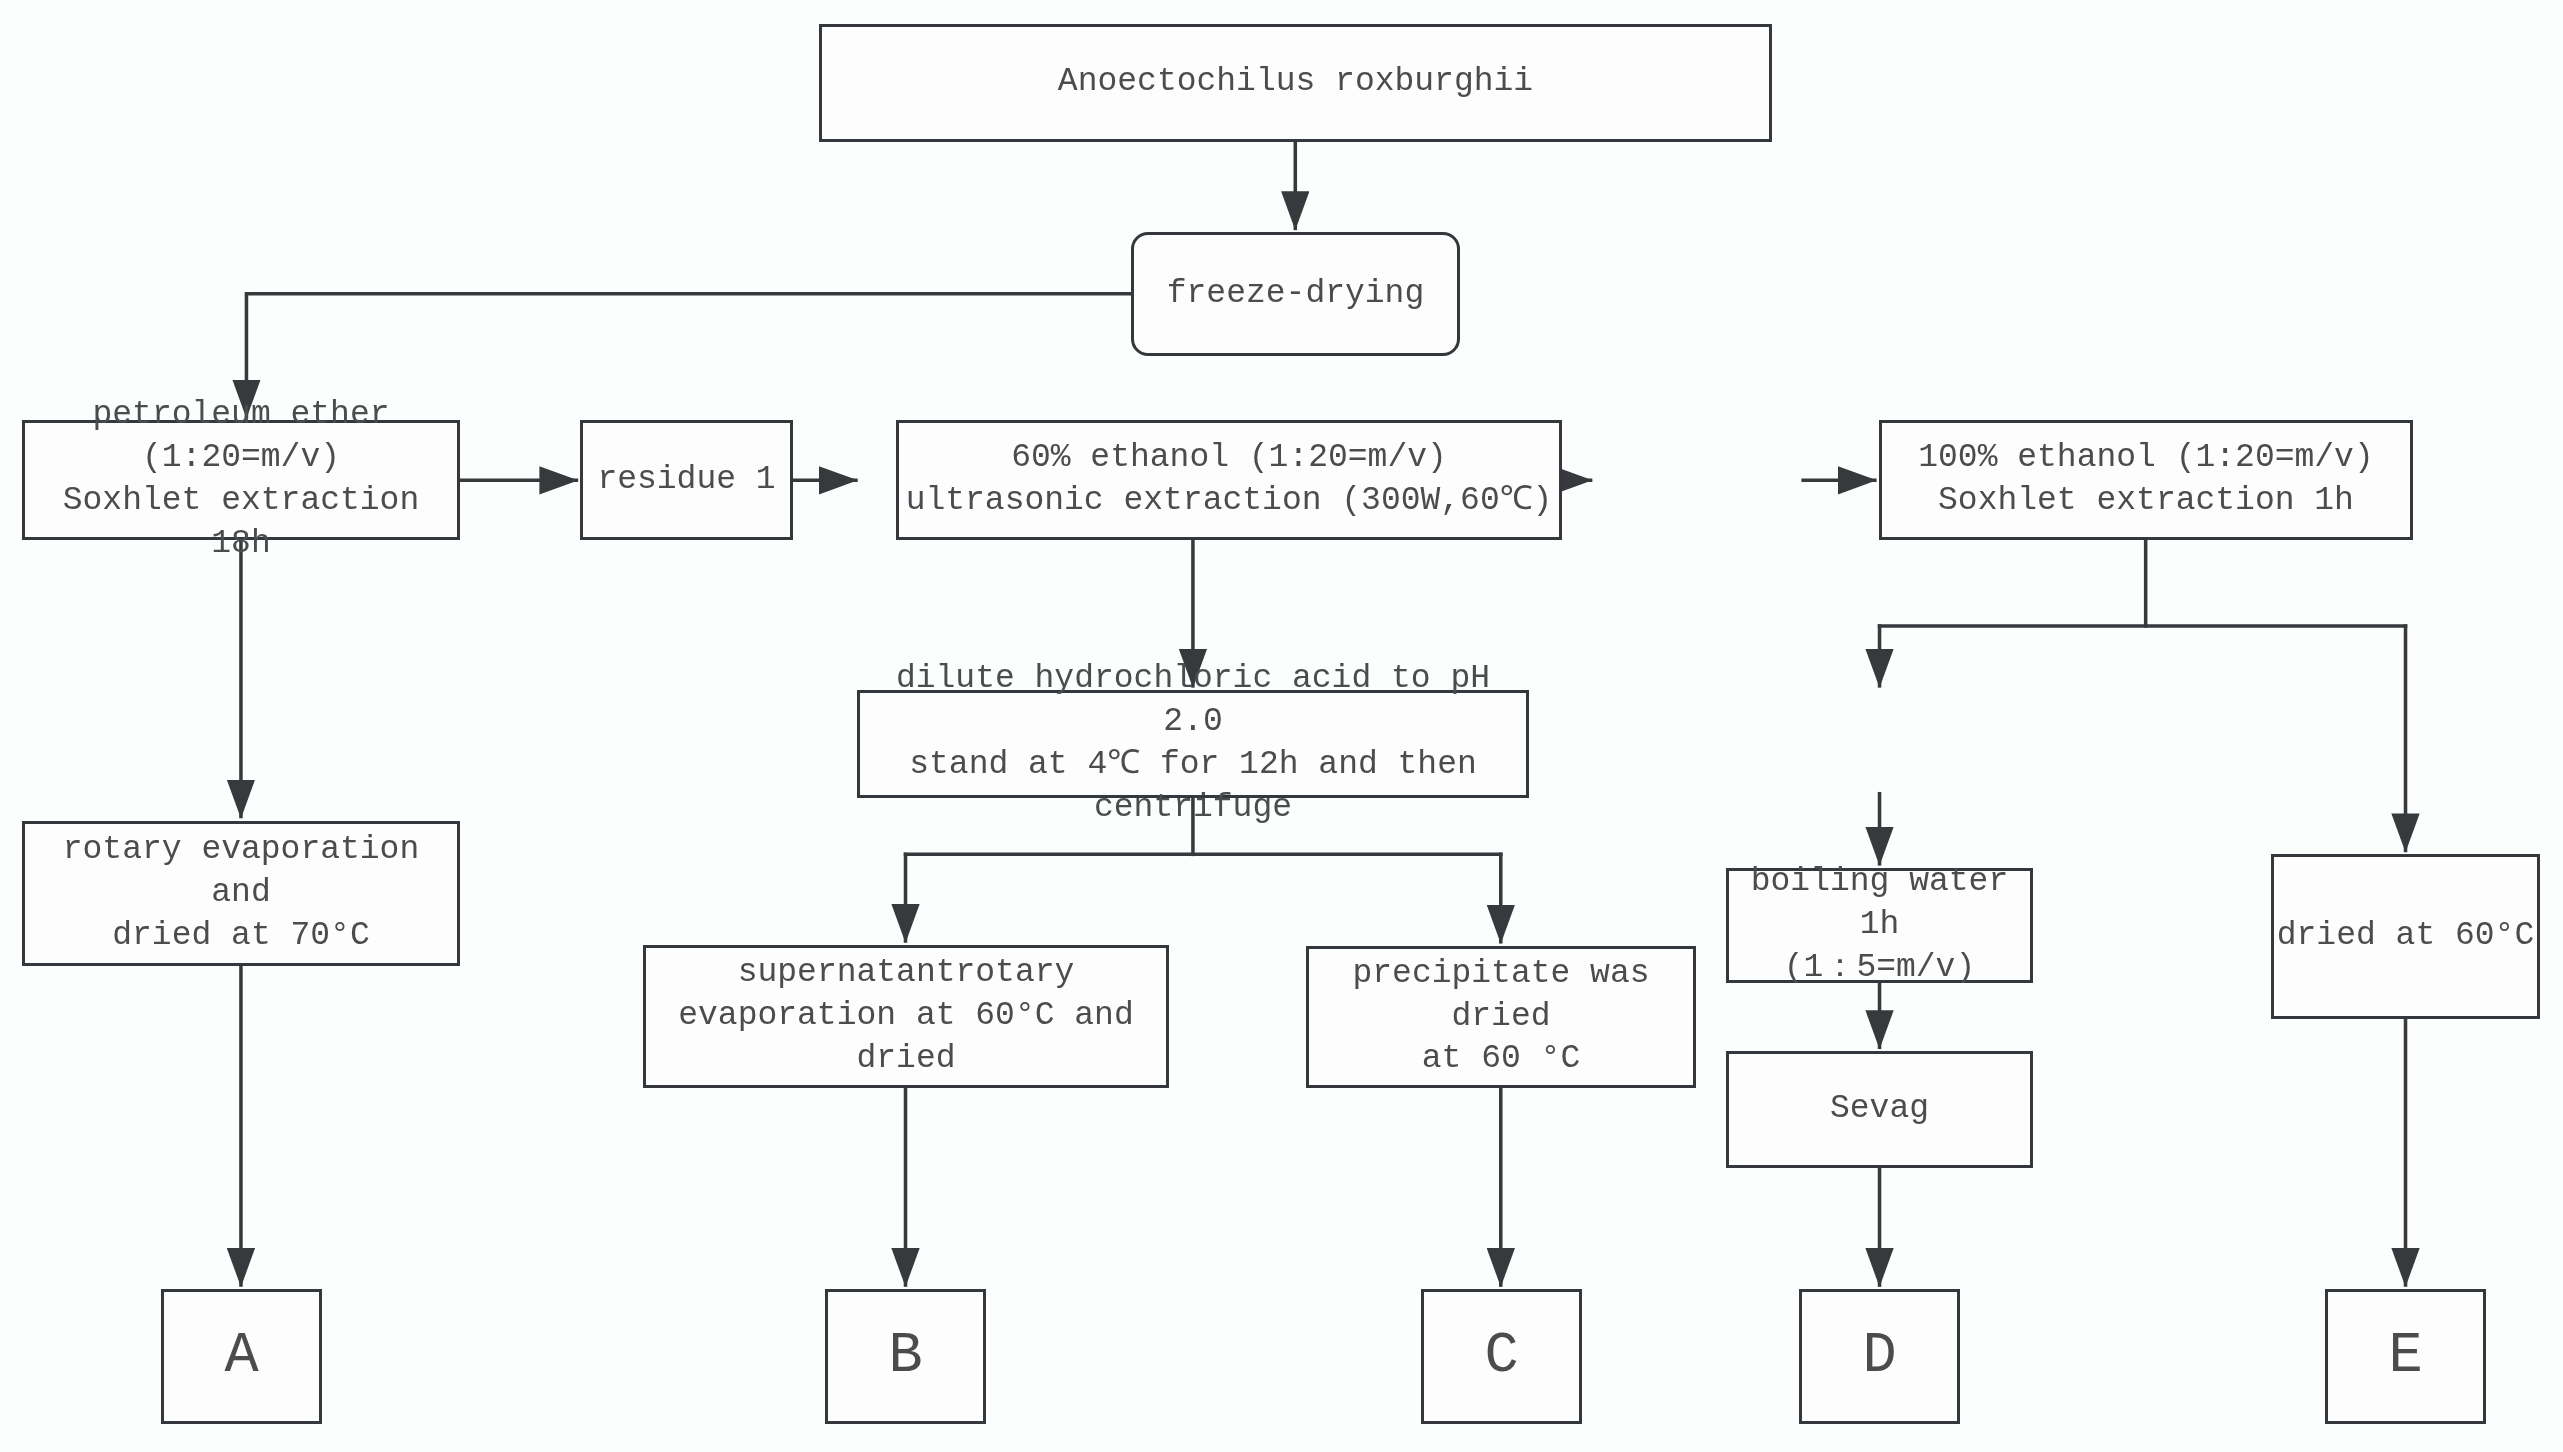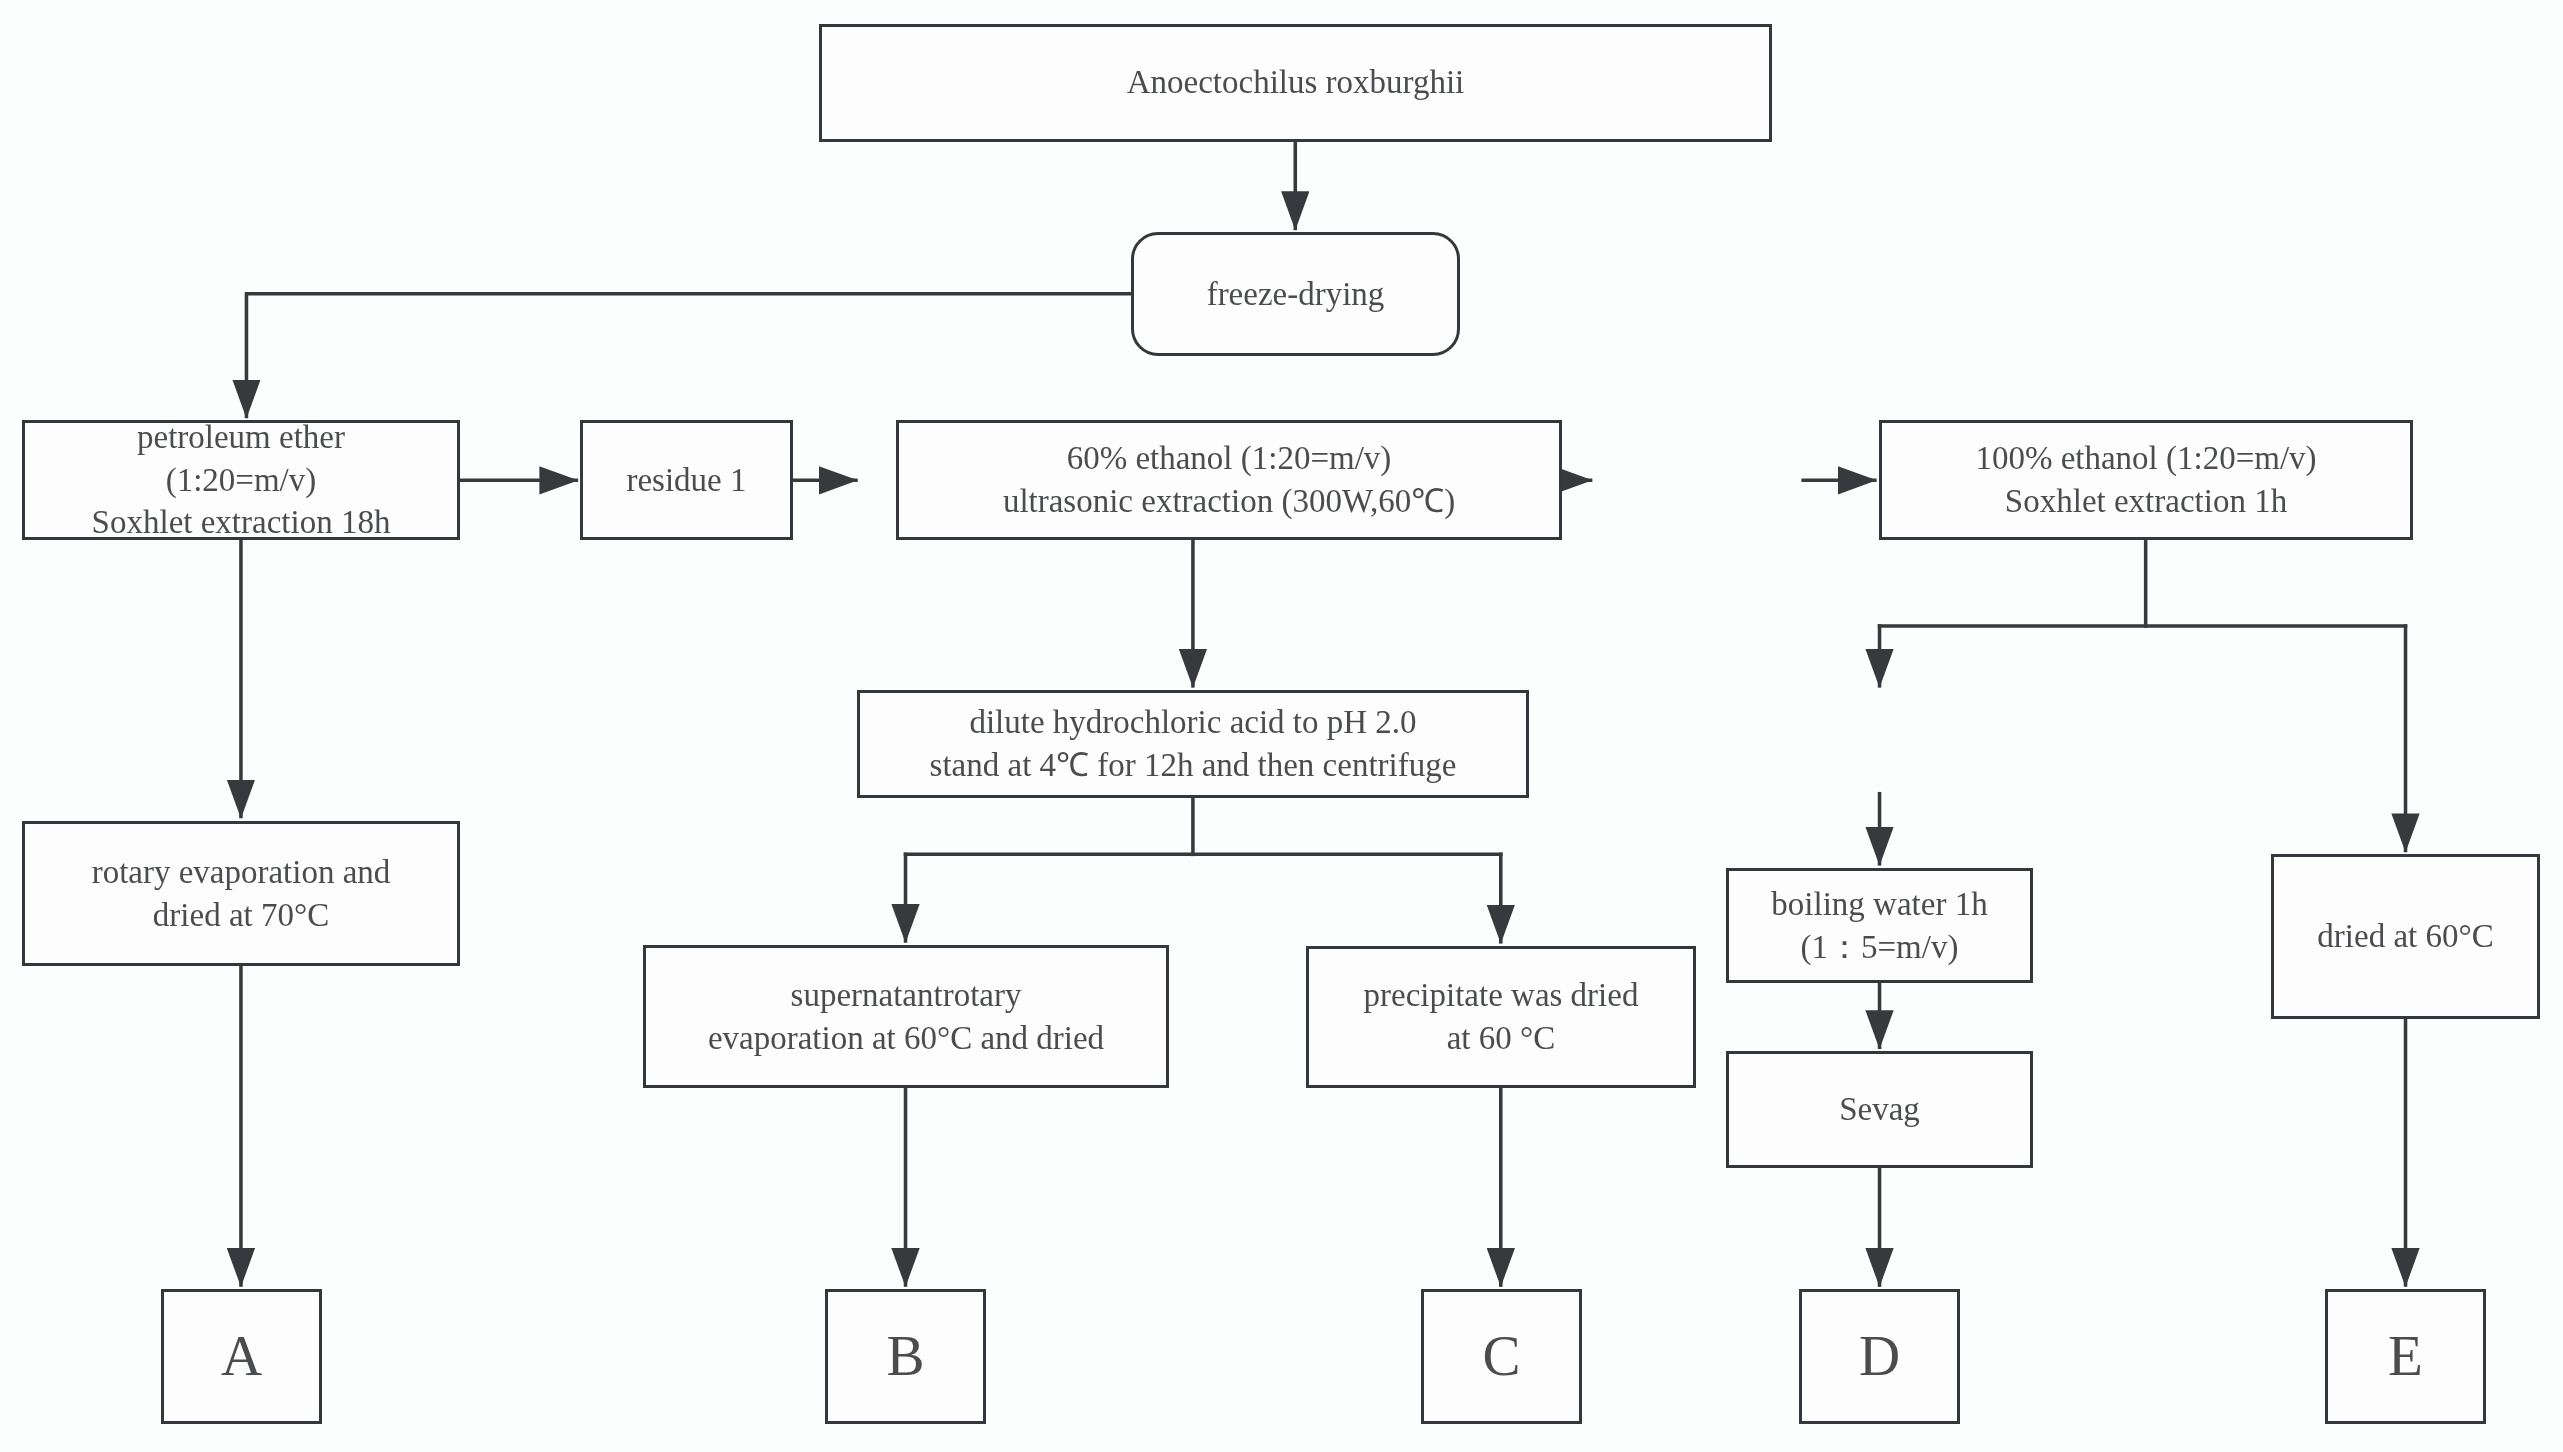--- a/index.html
+++ b/index.html
@@ -1,33 +1,33 @@
 <!DOCTYPE html>
 <html style="font-size:12.6px"><head>
 <meta charset="utf-8">
 <style>
   html,body{margin:0;padding:0;background:#fdfdfe;}
   .canvas{
     position:relative;
     width:2563px;height:1452px;
     background:#fcfdfd;
-    font-family:Liberation Serif, serif;
+    font-family:Liberation Mono, monospace;
     color:#4a4c4e;
     overflow:hidden;
   }
   .edges{position:absolute;left:0;top:0;pointer-events:none;}
   .edge{stroke:#37393d;stroke-width:4.5;fill:none;stroke-linecap:square;}
   .node{
     position:absolute;box-sizing:border-box;
     border:3.9px solid #34373b;background:#fdfdfe;
     display:flex;align-items:center;justify-content:center;
     text-align:center;white-space:pre-line;
     font-size:33px;line-height:1.3;
   }
-  .rounded{border-radius:27px;}
+  .rounded{border-radius:17px;}
   .letter{font-size:57px;}
 </style>
 </head>
 <body>
 
 <div class="canvas">
 
   <svg class="edges" width="2563" height="1452" viewBox="0 0 3255 1844">
     <defs>
       <marker id="arr" viewBox="0 0 10 10" refX="9.5" refY="5" markerWidth="11" markerHeight="8" orient="auto" preserveAspectRatio="none" markerUnits="strokeWidth">

